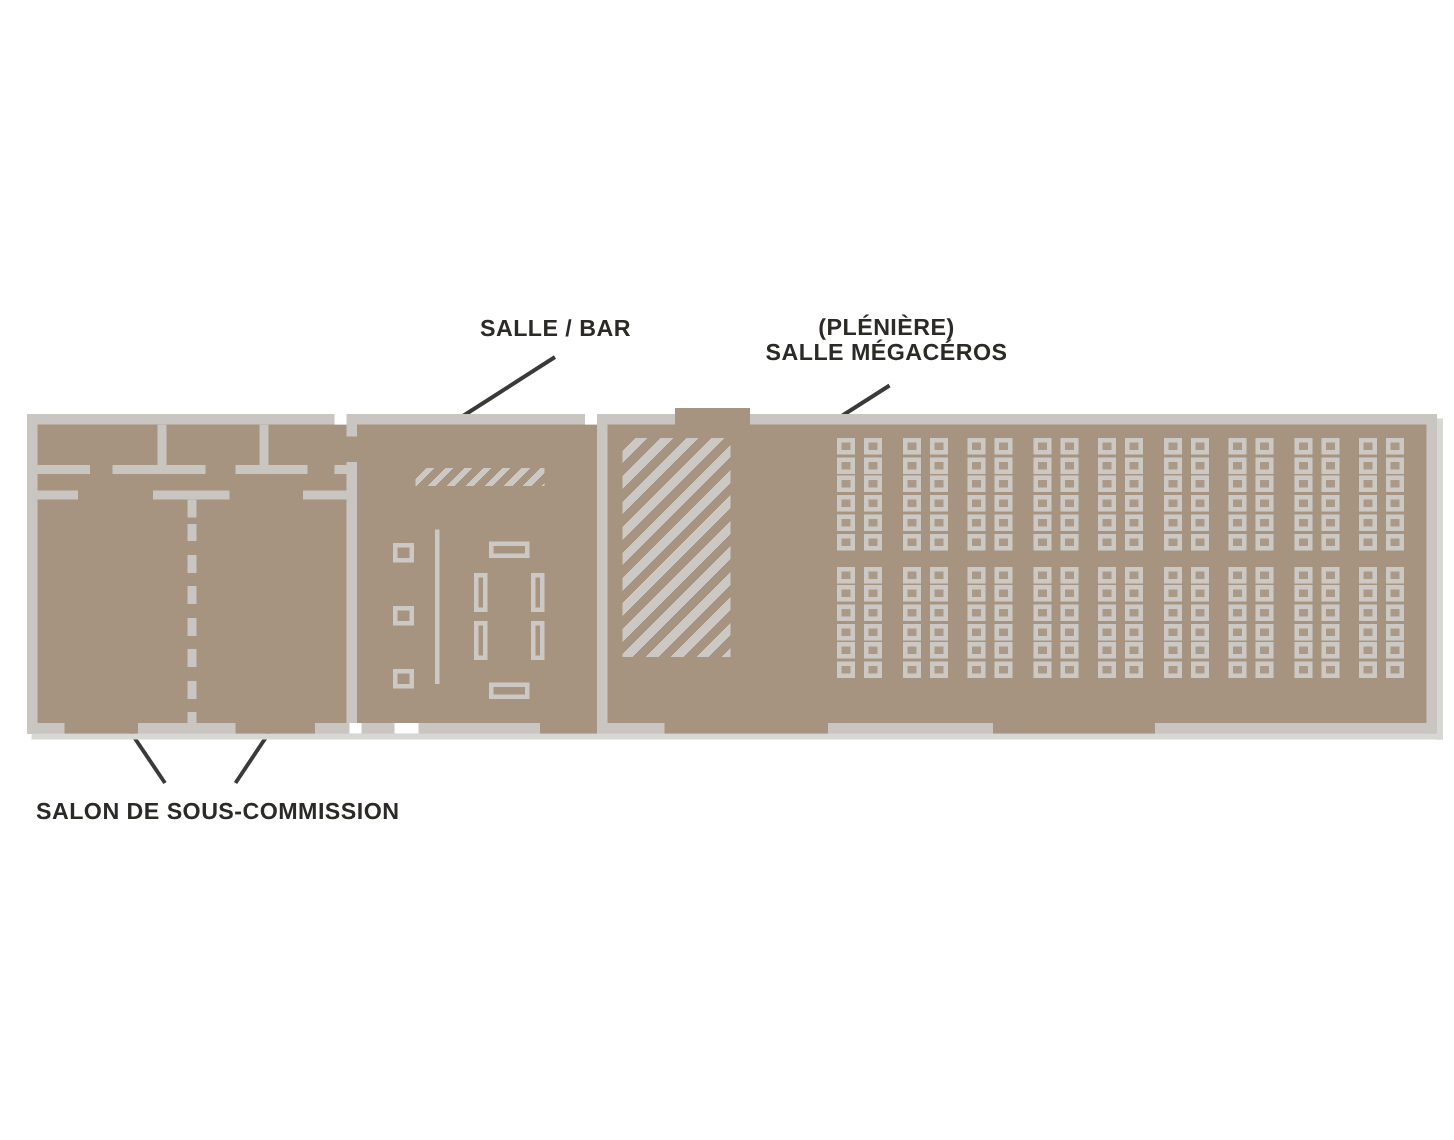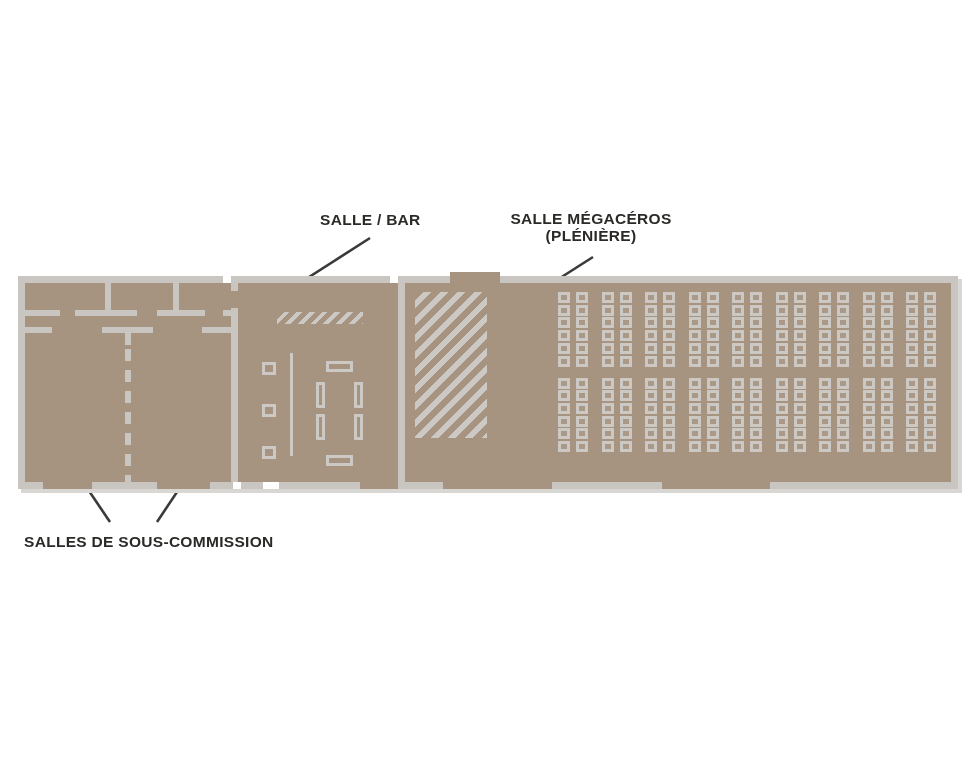--- a/index.html
+++ b/index.html
@@ -27,25 +27,25 @@
   .callouts{position:absolute;left:0;top:0;width:969px;height:760px;pointer-events:none;}
 </style>
 </head>
 <body>
 
 <div class="page">
 
   <div class="label" style="left:320px;top:212px;">SALLE / BAR</div>
 
   <div class="label center" style="left:500px;top:211px;width:182px;">
+    <div>(PLÉNIÈRE)</div>
     <div>SALLE MÉGACÉROS</div>
-    <div>(PLÉNIÈRE)</div>
   </div>
 
-  <div class="label" style="left:24px;top:534px;">SALLES DE SOUS-COMMISSION</div>
+  <div class="label" style="left:24px;top:534px;">SALON DE SOUS-COMMISSION</div>
 
   <svg class="callouts" viewBox="0 0 969 760">
     <line x1="370" y1="238" x2="292" y2="288" stroke="var(--callout)" stroke-width="2.6"></line>
     <line x1="593" y1="257" x2="513" y2="308" stroke="var(--callout)" stroke-width="2.6"></line>
     <line x1="58" y1="445" x2="110" y2="522" stroke="var(--callout)" stroke-width="2.6"></line>
     <line x1="207" y1="447" x2="157" y2="522" stroke="var(--callout)" stroke-width="2.6"></line>
   </svg>
 
   <div class="plan">
 

